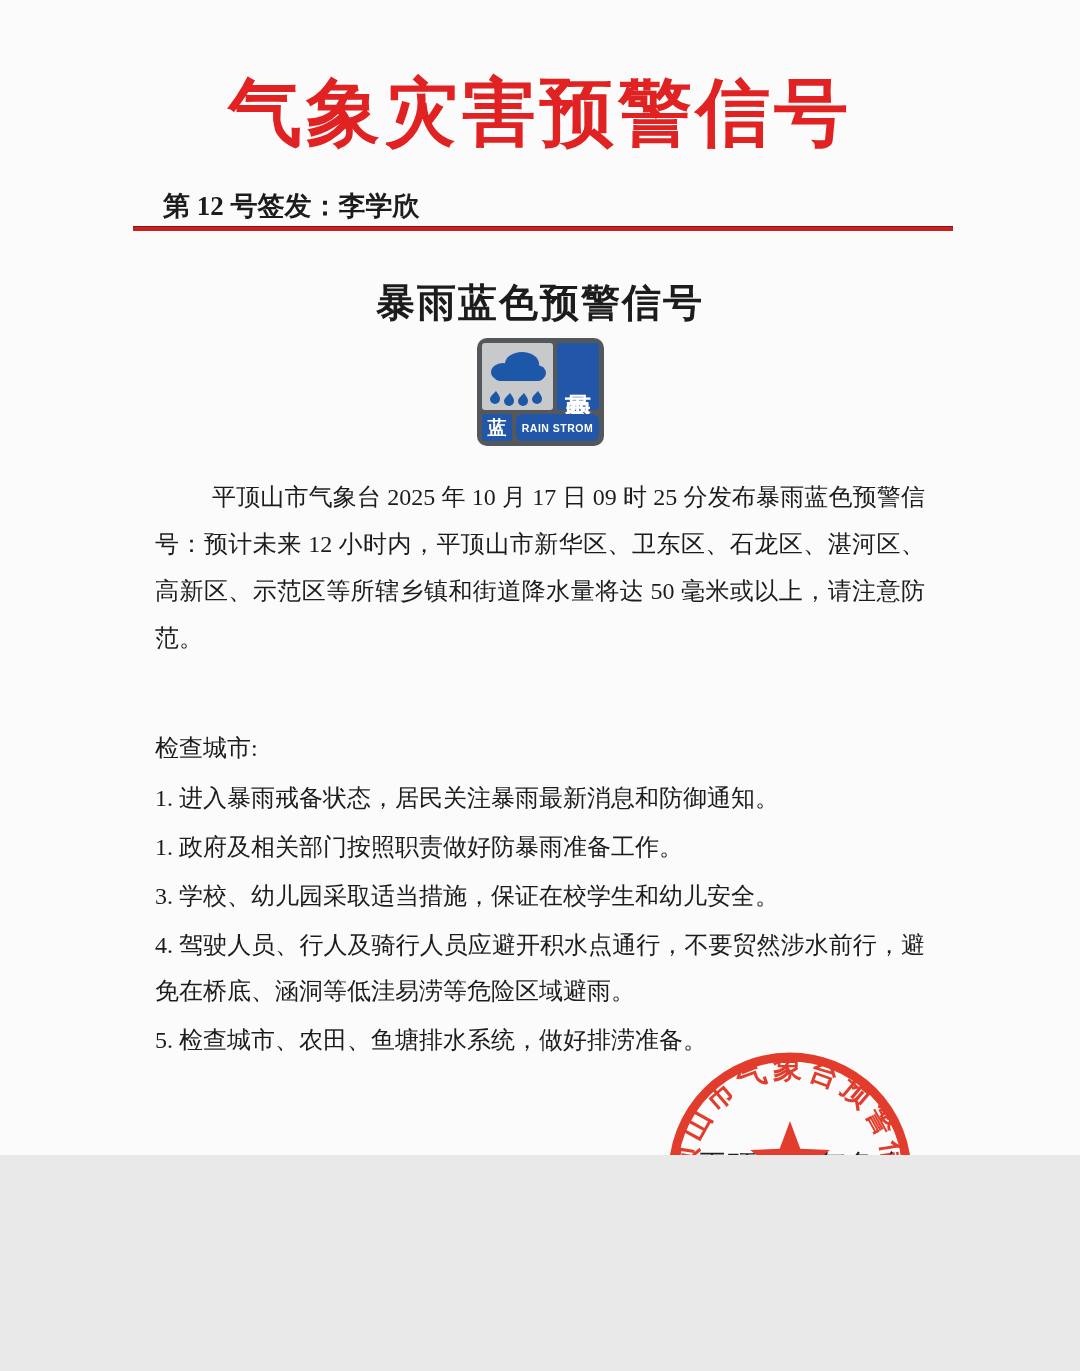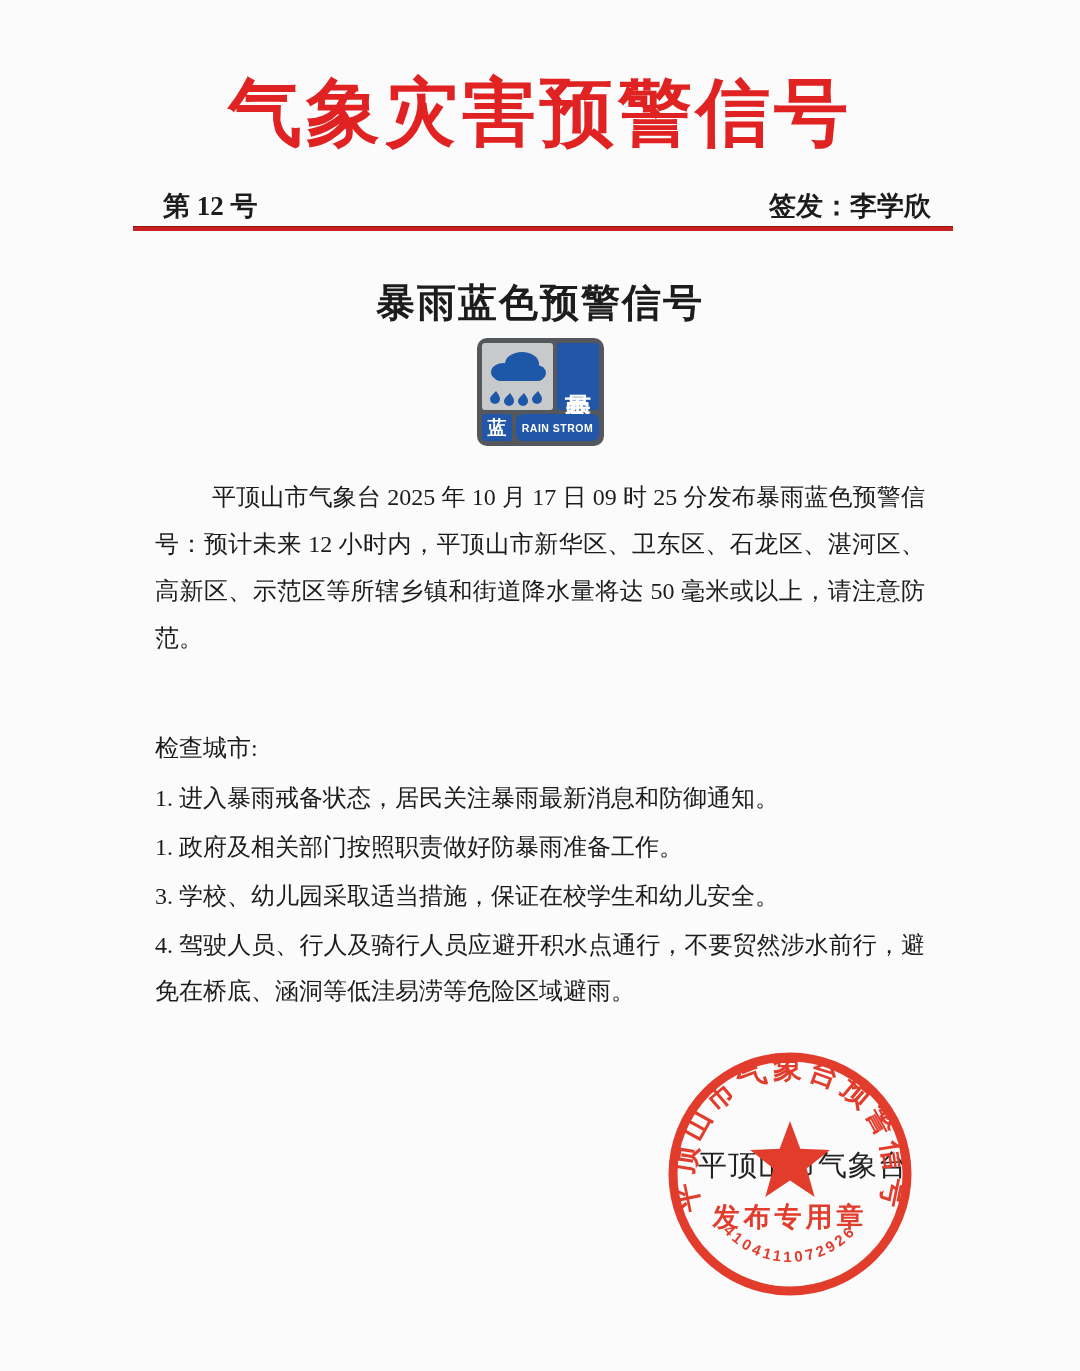--- a/index.html
+++ b/index.html
@@ -2,42 +2,42 @@
 <html><head>
 <meta charset="utf-8">
 <style>
   * { margin: 0; padding: 0; box-sizing: border-box; }
   html, body { background: #e9e9e9; }
   body { font-family: "Liberation Serif", "DejaVu Serif", serif; }
 
   .page {
     position: relative;
     width: 1080px;
-    height: 1371px;
+    height: 1155px;
     margin: 0 auto;
     background: #fcfbfb;
     overflow: hidden;
     color: #1c1c1c;
   }
 
   
   .title {
     position: absolute;
     top: 64px; left: 0; right: 0;
     text-align: center;
     font-size: 74px;
     font-weight: bold;
     color: #e02222;
     letter-spacing: 4px;
   }
   .header-row {
     position: absolute;
     top: 188px; left: 133px; width: 820px;
     display: flex;
-    justify-content: space-between;
+    justify-content: flex-start;
     align-items: flex-end;
     font-size: 27px;
     font-weight: bold;
   }
   .doc-no { margin-left: 30px; }
   .issuer { margin-right: 22px; }
   .red-rule {
     position: absolute;
     top: 226px; left: 133px; width: 820px;
     height: 5px;
@@ -193,20 +193,21 @@
   </div>
 
   <div class="content">
     <p class="body-par">平顶山市气象台 2025 年 10 月 17 日 09 时 25 分发布暴雨蓝色预警信号：预计未来 12 小时内，平顶山市新华区、卫东区、石龙区、湛河区、高新区、示范区等所辖乡镇和街道降水量将达 50 毫米或以上，请注意防范。</p>
     <p class="guide-title">检查城市:</p>
     <div>
         <p class="guide-item">1. 进入暴雨戒备状态，居民关注暴雨最新消息和防御通知。</p>
         <p class="guide-item">1. 政府及相关部门按照职责做好防暴雨准备工作。</p>
         <p class="guide-item">3. 学校、幼儿园采取适当措施，保证在校学生和幼儿安全。</p>
         <p class="guide-item">4. 驾驶人员、行人及骑行人员应避开积水点通行，不要贸然涉水前行，避免在桥底、涵洞等低洼易涝等危险区域避雨。</p>
+        <p class="guide-item">5. 检查城市、农田、鱼塘排水系统，做好排涝准备。</p>
       </div>
   </div>
 
   <div class="agency-signature">平顶山市气象台</div>
 
   <svg class="seal-svg" viewBox="0 0 270 270">
     <defs>
       <path id="sealTopArc" d="M 42.3 157.8 A 96 96 0 1 1 227.7 157.8" fill="none"></path>
       <path id="sealNumArc" d="M 58.8 177 A 88 88 0 0 0 211.2 177" fill="none"></path>
     </defs>

